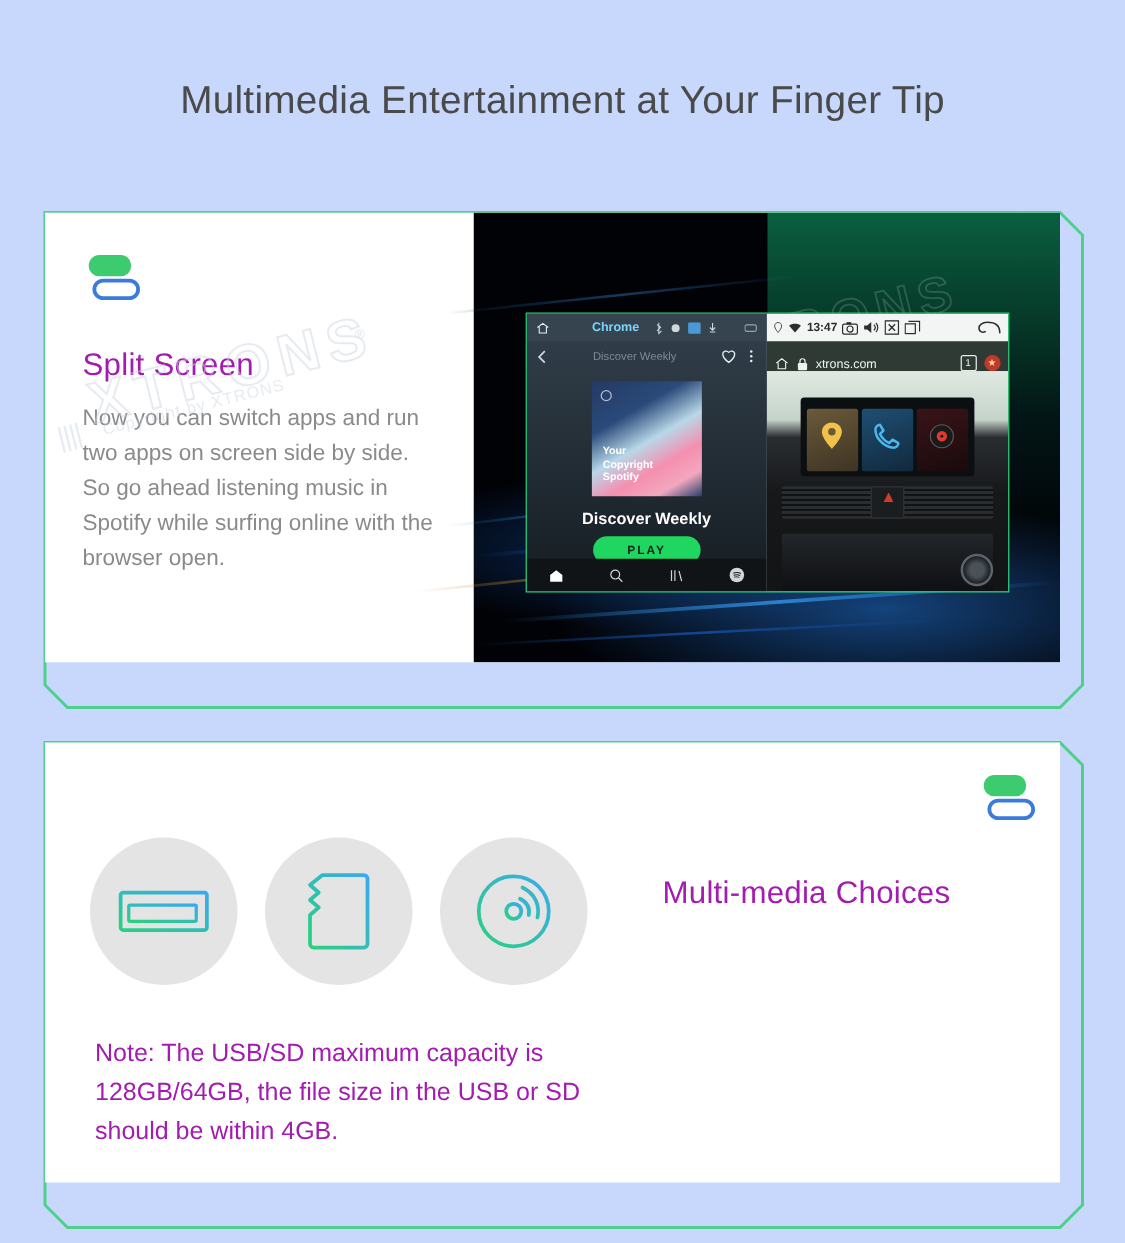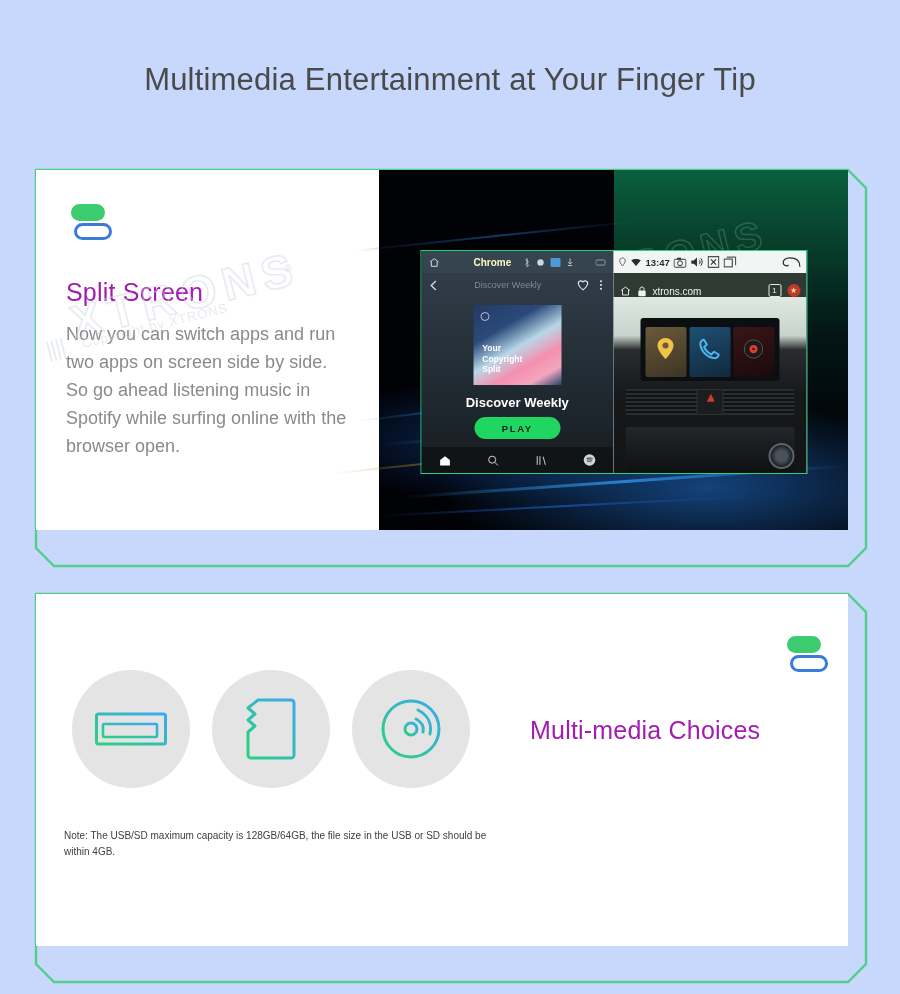--- a/index.html
+++ b/index.html
@@ -119,29 +119,29 @@
     left: 50%; transform: translateX(-50%);
     border: 1.5px solid #2fd07a;
     display: flex; overflow: hidden;
   }
   .unit-half { width: 50%; height: 100%; position: relative; overflow: hidden; }
 
   
   .sp { background: linear-gradient(180deg,#33414d,#222c34 55%,#161d22); }
   .sp-statusbar {
     height: 22px; background: #364450; display: flex; align-items: center;
-    padding: 0 7px; gap: 6px; color: #fef9c3;
+    padding: 0 7px; gap: 6px; color: #7dd3fc;
   }
   .sp-statusbar .sb-title { font-size: 10px; font-weight: 700; flex: 0 0 auto; margin-left: 28px;}
   .sb-spacer { flex: 1; }
   .sb-ic { opacity: .9; }
   .sp-topbar { height: 24px; display: flex; align-items: center; padding: 0 7px; color: #cfd8de; }
   .sp-topbar .sp-crumb { flex: 1; text-align: center; font-size: 9px; color: #7d8b95; }
   .sp-art {
-    width: 88px; height: 80px; margin: 8px auto 0; position: relative;
+    width: 88px; height: 92px; margin: 8px auto 0; position: relative;
     background:
       linear-gradient(150deg,#243a63 0%, #2a4a7a 30%, #b8d7e8 52%, #f58fb0 70%, #f2a7bf 85%, #25406c 100%);
   }
   .sp-art .dot {
     position: absolute; left: 7px; top: 7px; width: 9px; height: 9px;
     border-radius: 50%; border: 1.5px solid rgba(255,255,255,.65);
   }
   .sp-art .art-txt {
     position: absolute; left: 9px; bottom: 10px; color: #fff;
     font-size: 8.5px; font-weight: 700; line-height: 1.25;
@@ -231,24 +231,24 @@
   #card2-outline { left: 36px; top: 6px; }
   #card2-body { left: 36px; top: 6px; width: 812px; height: 352px; background:#fff; }
 
   .c2-left { position: absolute; left: 0; top: 0; width: 470px; height: 100%; padding: 76px 0 0 0; }
   .media-icons { display: flex; gap: 22px; justify-content: center; }
   .media-circle {
     width: 118px; height: 118px; border-radius: 50%; background: #e4e4e4;
     display: flex; align-items: center; justify-content: center;
   }
   .note {
-    margin: 40px 0 0 28px; color: #404040; font-size: 10px; line-height: 1.55;
-  }
-
-  .c2-right { position: absolute; left: 470px; top: 16px; width: 342px; height: 100%; padding: 26px 24px 0 24px; }
+    margin: 40px 0 0 40px; color: #a21caf; font-size: 20px; line-height: 1.55;
+  }
+
+  .c2-right { position: absolute; left: 470px; top: 0; width: 342px; height: 100%; padding: 26px 24px 0 24px; }
   .c2-right .feat-icon { margin-left: auto; margin-right: 0; margin-bottom: 40px; }
 
   .gradstop-a { stop-color: #2ad17f; }
   .gradstop-b { stop-color: #3aa9f0; }
 </style>
 </head>
 <body>
 
 <h1 class="page-title">Multimedia Entertainment at Your Finger Tip</h1>
 
@@ -331,21 +331,21 @@
                 <circle cx="3" cy="8" r="1.3" fill="#e7eef2"></circle>
                 <circle cx="3" cy="13" r="1.3" fill="#e7eef2"></circle>
               </svg>
           </div>
 
           <div class="sp-art">
             <span class="dot"></span>
             <div class="art-txt">
               <div>Your</div>
               <div>Copyright</div>
-              <div>Split</div>
+              <div>Spotify</div>
             </div>
           </div>
 
           <div class="sp-track">Discover Weekly</div>
           <button class="sp-play">PLAY</button>
 
           <div class="sp-nav">
             <svg width="13" height="13" viewBox="0 0 24 24">
                 <path d="M3 11 L12 4 L21 11 V21 H3 Z" fill="#fff"></path>
               </svg>

